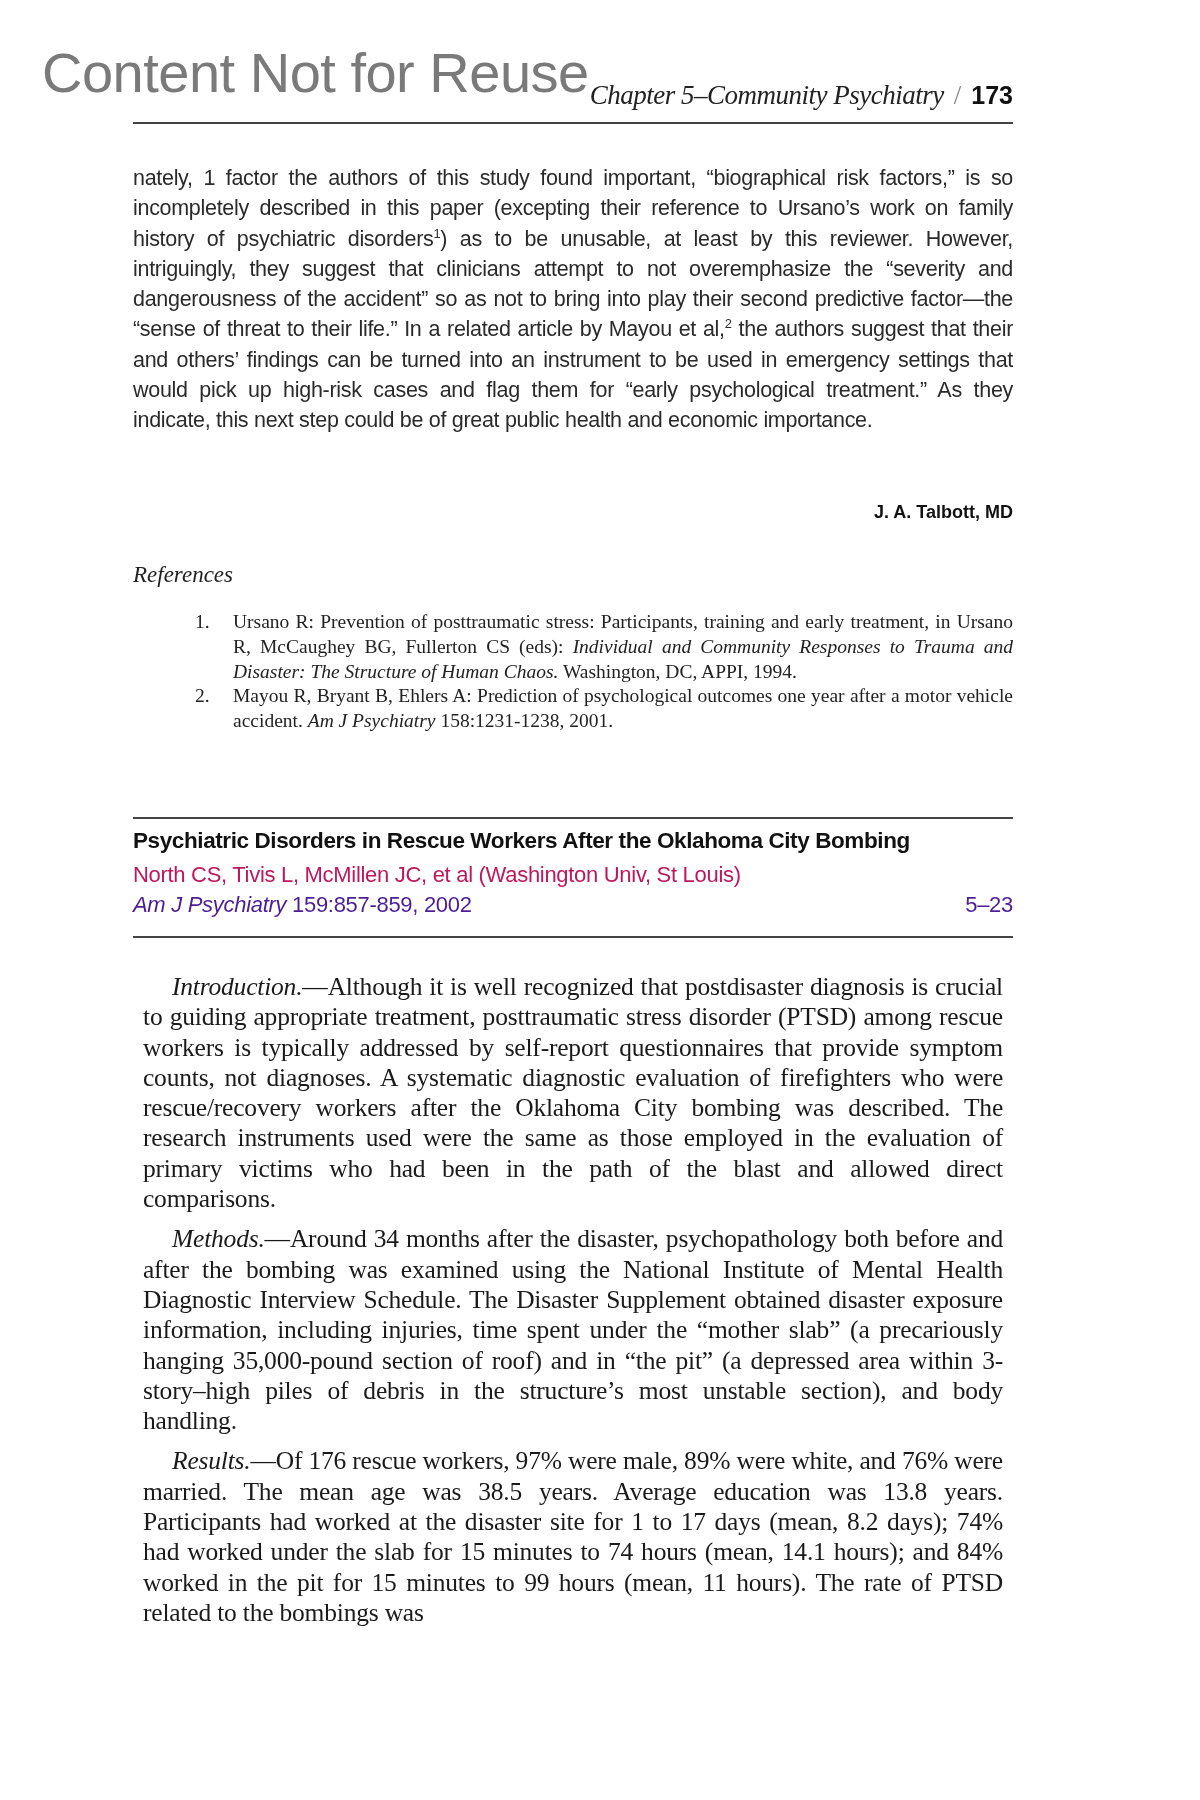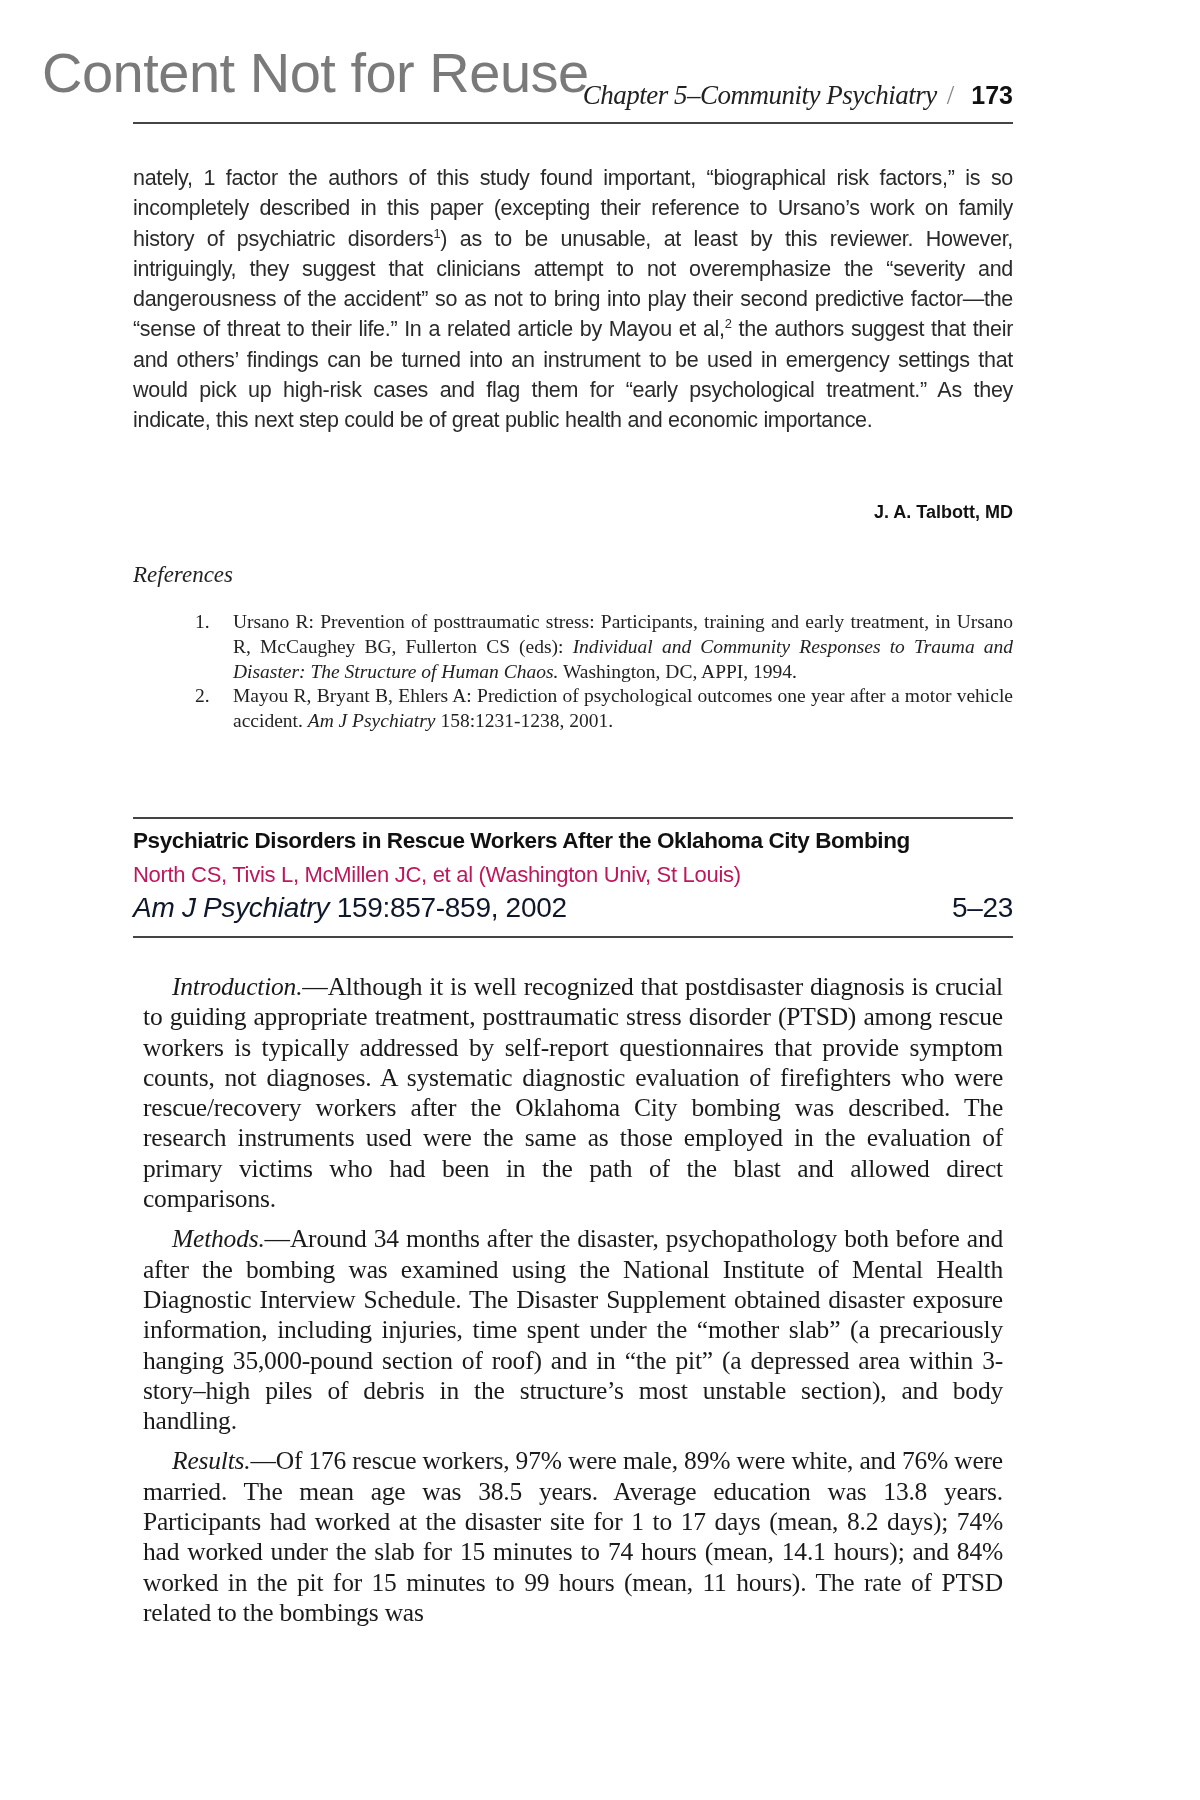--- a/index.html
+++ b/index.html
@@ -18,21 +18,21 @@
   }
   .running-head .chapter {
     font-family: "Liberation Serif", serif; font-style: italic;
     font-size: 27px; color: #222; letter-spacing: -0.5px;
   }
   .running-head .sep {
     font-family: "Liberation Serif", serif; font-size: 27px; color: #888;
   }
   .running-head .pageno {
     font-family: "Liberation Sans", sans-serif; font-weight: bold;
-    font-size: 25px; color: #111; margin-left: 7px;
+    font-size: 25px; color: #111;
   }
   .rule { left: 133px; width: 880px; height: 2px; background: #444; }
   .sans-block {
     left: 133px; width: 880px; top: 163px;
     font-family: "Liberation Sans", sans-serif;
     font-size: 21.5px; line-height: 30.3px; color: #2a2a2a;
     text-align: justify; letter-spacing: -0.3px;
   }
   .signature {
     right: 187px; top: 502px;
@@ -59,21 +59,21 @@
     font-size: 22.5px; color: #111; letter-spacing: -0.4px; white-space: nowrap;
   }
   .article-authors {
     left: 133px; top: 862px;
     font-family: "Liberation Sans", sans-serif;
     font-size: 22px; color: #be185d; letter-spacing: -0.3px; white-space: nowrap;
   }
   .article-journal {
     left: 133px; width: 880px; top: 892px;
     font-family: "Liberation Sans", sans-serif;
-    font-size: 28px; color: #0f172a; letter-spacing: -0.3px;
+    font-size: 22px; color: #4c1d95; letter-spacing: -0.3px;
     display: flex; justify-content: space-between; white-space: nowrap;
   }
   .article-journal .jname { font-style: italic; }
   .serif-body {
     left: 133px; width: 880px; top: 962px;
     font-family: "Liberation Serif", serif;
     font-size: 25.5px; line-height: 30.3px; color: #1a1a1a;
     text-align: justify; letter-spacing: -0.2px;
   }
   .serif-body p { margin: 10px; text-indent: 29px; }

